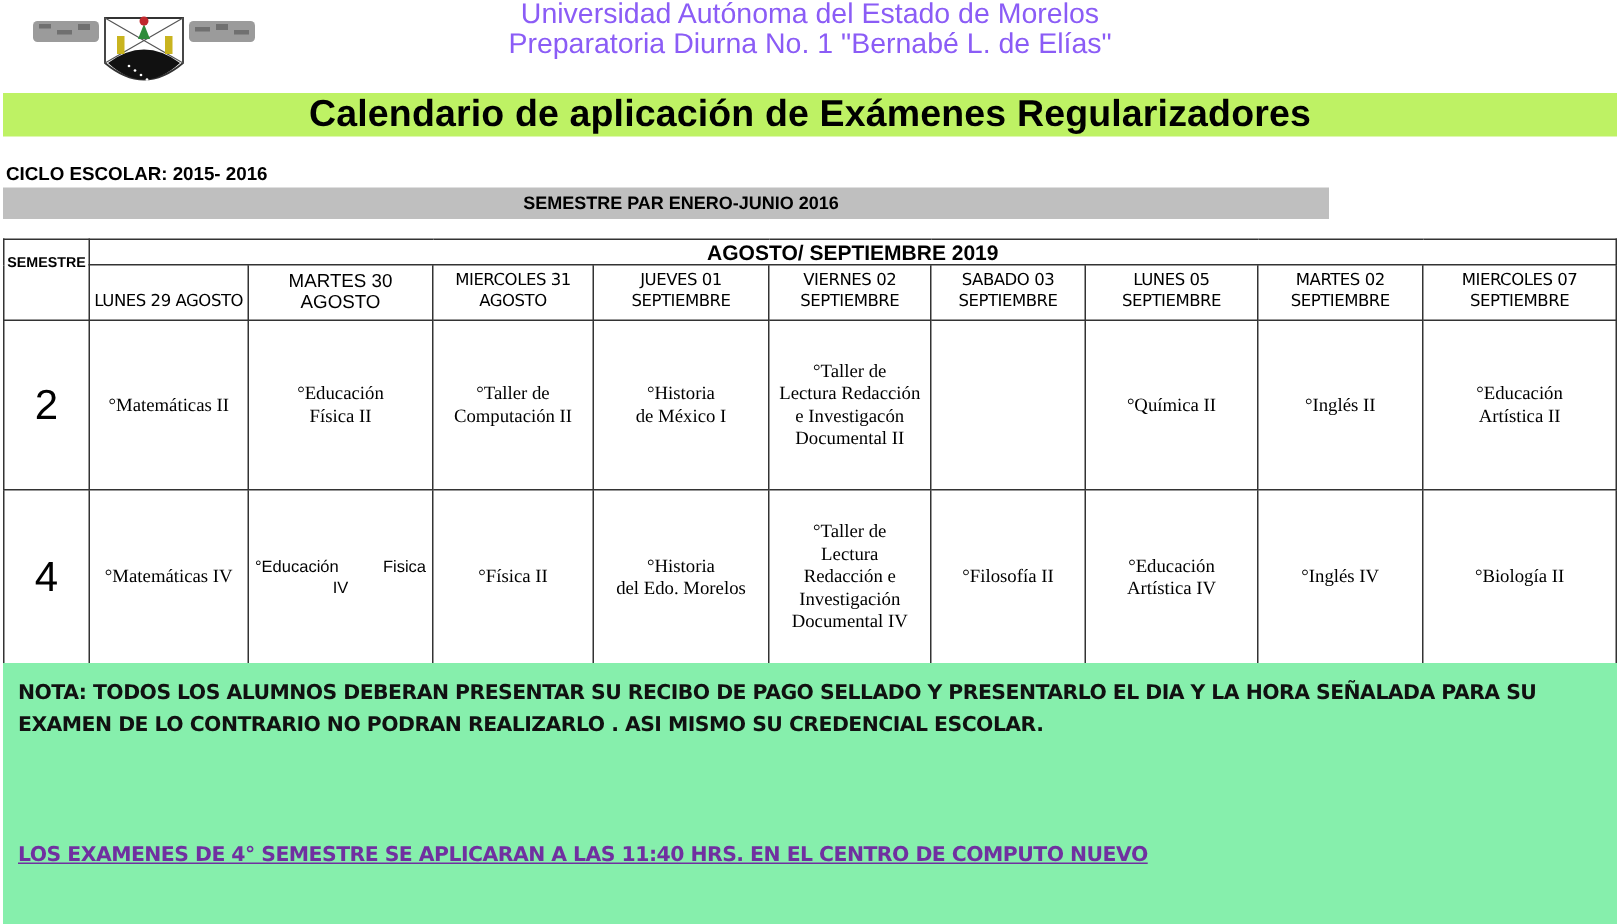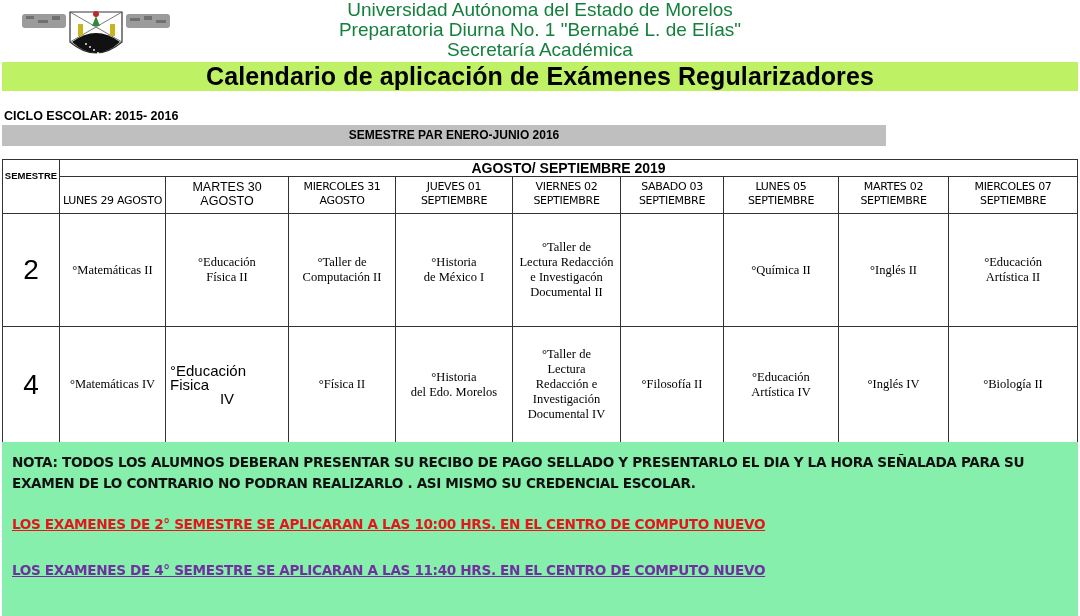--- a/index.html
+++ b/index.html
@@ -1,38 +1,38 @@
 <!DOCTYPE html>
 <html><head>
   <meta charset="utf-8">
   <style>
     * { box-sizing: border-box; margin: 0; padding: 0; }
     html, body { width: 1080px; height: 616px; background: #ffffff; overflow: hidden; }
     body { position: relative; font-family: "Liberation Sans", sans-serif; color: #000; }
 
     .logo { position: absolute; left: 20px; top: 6px; width: 152px; height: 56px; }
-    .uni-lines { position: absolute; left: 300px; top: 0; width: 480px; text-align: center; font-family: "Liberation Sans", sans-serif; color: #15803d; }
+    .uni-lines { position: absolute; left: 300px; top: 0; width: 480px; text-align: center; font-family: "Liberation Sans", sans-serif; color: #8b5cf6; }
     .uni-lines div { font-size: 19px; line-height: 20px; }
 
     .title-bar { position: absolute; left: 2px; top: 62px; width: 1076px; height: 29px; background: #bef264; text-align: center; }
     .title-bar span { font-size: 25px; font-weight: bold; line-height: 29px; letter-spacing: 0.1px; }
 
     .ciclo { position: absolute; left: 4px; top: 109px; font-size: 12.5px; font-weight: bold; }
     .semestre-bar { position: absolute; left: 2px; top: 125px; width: 884px; height: 21px; background: #bfbfbf; text-align: center; }
     .semestre-bar span { font-size: 12px; font-weight: bold; line-height: 21px; padding-left: 20px; }
 
     table.cal { position: absolute; left: 2px; top: 159px; border-collapse: collapse; table-layout: fixed; width: 1075px; }
     table.cal td, table.cal th { border: 1.5px solid #333; font-weight: normal; }
     .hdr-month { height: 17px; text-align: center; font-weight: bold !important; font-size: 14px; line-height: 15px; border-bottom: 1.5px solid #333; }
     .hdr-sem { font-size: 9.5px; font-weight: bold !important; text-align: center; vertical-align: middle; padding-bottom: 22px; }
     .hdr-day { height: 37px; font-size: 11px; text-align: center; vertical-align: bottom; padding-bottom: 5px; line-height: 14px; font-family: "DejaVu Sans", sans-serif; letter-spacing: -0.3px; margin-top: 38px; }
     .hdr-day.big { font-size: 12.5px; font-family: "Liberation Sans", sans-serif; letter-spacing: 0; }
     .row-num { font-size: 28px; text-align: center; vertical-align: middle; }
     .cell { text-align: center; vertical-align: middle; font-family: "Liberation Serif", serif; font-size: 12.5px; line-height: 15px; padding: 0 2px; white-space: pre-line; }
-    .cell.sans { font-family: "Liberation Sans", sans-serif; font-size: 15px; text-align: justify; text-align-last: justify; padding: 0 4px; line-height: 14px; }
+    .cell.sans { font-family: "Liberation Sans", sans-serif; font-size: 11px; text-align: justify; text-align-last: justify; padding: 0 4px; line-height: 14px; }
     .cell.sans .iv { display:block; text-align: center; text-align-last: center; }
     tr.r2 td { height: 113px; }
     tr.r4 td { height: 116px; }
 
     .note-box { position: absolute; left: 2px; top: 442px; width: 1076px; height: 174px; background: #86efac; }
     .note { position: absolute; left: 10px; top: 10px; width: 1060px; font-family: "DejaVu Sans", sans-serif; font-weight: bold; font-size: 13.6px; line-height: 21px; letter-spacing: -0.35px; color: #111; }
     .line-red { position: absolute; left: 10px; top: 74px; font-family: "DejaVu Sans", sans-serif; font-weight: bold; font-size: 13.6px; letter-spacing: -0.35px; color: #e8141c; text-decoration: underline; }
     .line-purple { position: absolute; left: 10px; top: 120px; font-family: "DejaVu Sans", sans-serif; font-weight: bold; font-size: 13.6px; letter-spacing: -0.35px; color: #7030a0; text-decoration: underline; }
   </style>
 </head>
@@ -64,21 +64,20 @@
         <circle cx="70" cy="41" r="0.9"></circle>
         <circle cx="74" cy="44" r="0.9"></circle>
         <circle cx="78" cy="47" r="0.9"></circle>
       </g>
   </svg>
 </div>
 
 <div class="uni-lines">
   <div>Universidad Autónoma del Estado de Morelos</div>
   <div>Preparatoria Diurna No. 1 "Bernabé L. de Elías"</div>
-  <div>Secretaría Académica</div>
 </div>
 
 <div class="title-bar">
   <span>Calendario de aplicación de Exámenes Regularizadores</span>
 </div>
 
 <div class="ciclo">CICLO ESCOLAR: 2015- 2016</div>
 
 <div class="semestre-bar">
   <span>SEMESTRE PAR ENERO-JUNIO 2016</span>
@@ -158,15 +157,14 @@
     <td class="cell">°Educación
 Artística IV</td>
     <td class="cell">°Inglés  IV</td>
     <td class="cell">°Biología II</td>
   </tr>
 </tbody>
   </table>
 
 <div class="note-box">
   <div class="note">NOTA:  TODOS LOS ALUMNOS DEBERAN PRESENTAR SU RECIBO DE PAGO SELLADO  Y PRESENTARLO EL DIA Y LA HORA SEÑALADA PARA SU EXAMEN DE LO CONTRARIO NO PODRAN REALIZARLO . ASI MISMO SU CREDENCIAL ESCOLAR.</div>
-  <div class="line-red">LOS EXAMENES DE 2° SEMESTRE SE APLICARAN A  LAS 10:00 HRS. EN  EL CENTRO DE COMPUTO NUEVO</div>
   <div class="line-purple">LOS EXAMENES DE 4° SEMESTRE SE APLICARAN A  LAS 11:40 HRS. EN EL CENTRO DE COMPUTO NUEVO</div>
 </div>
 
 </body></html>

